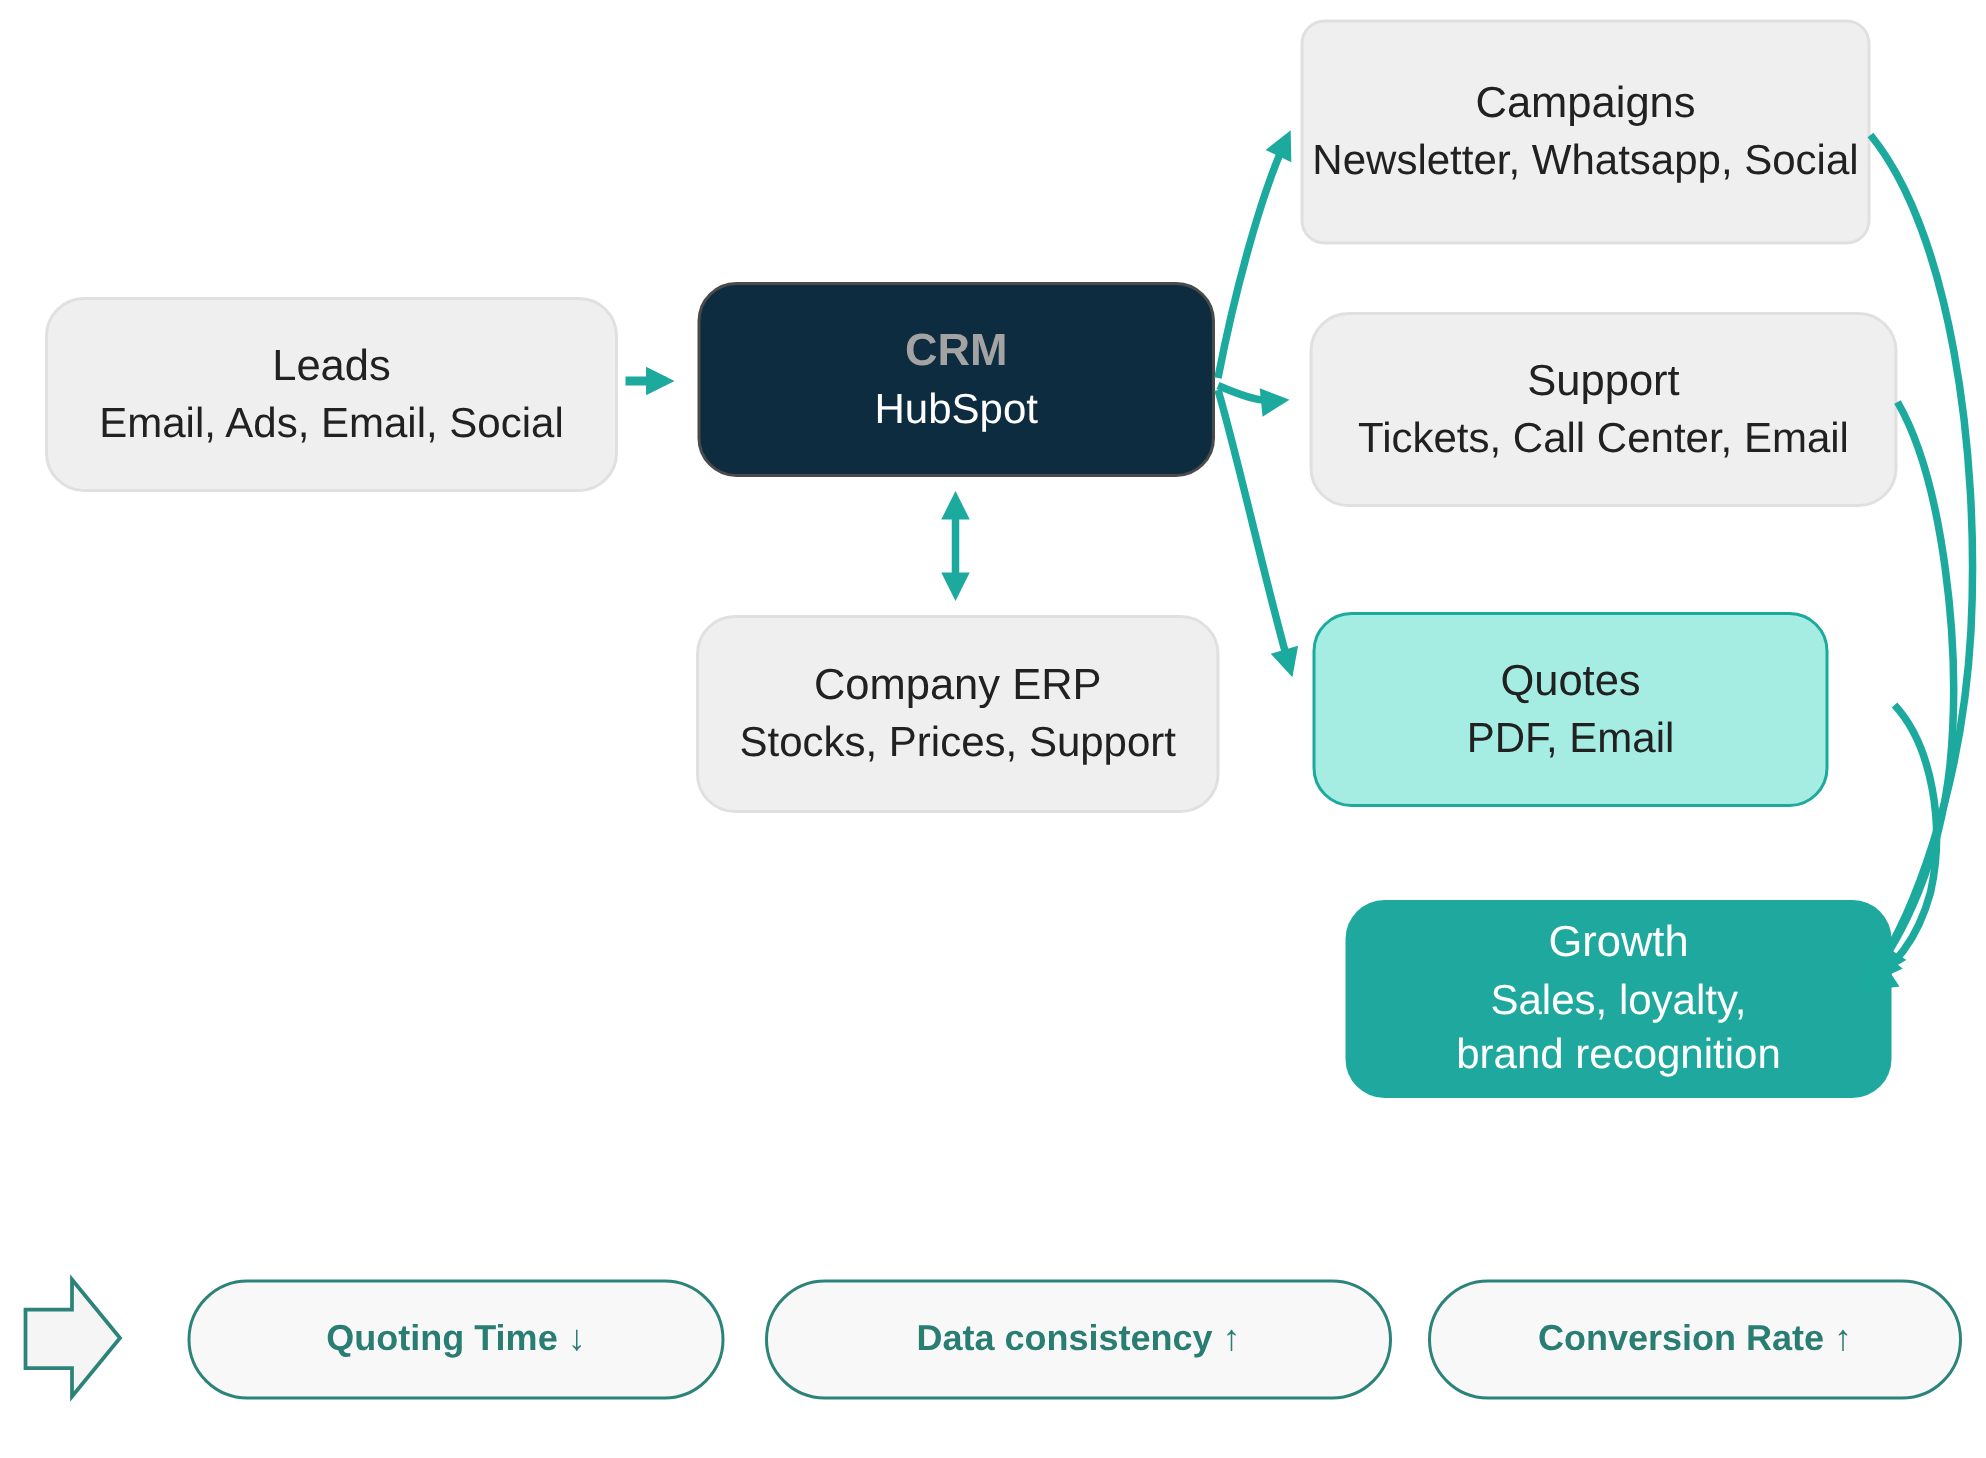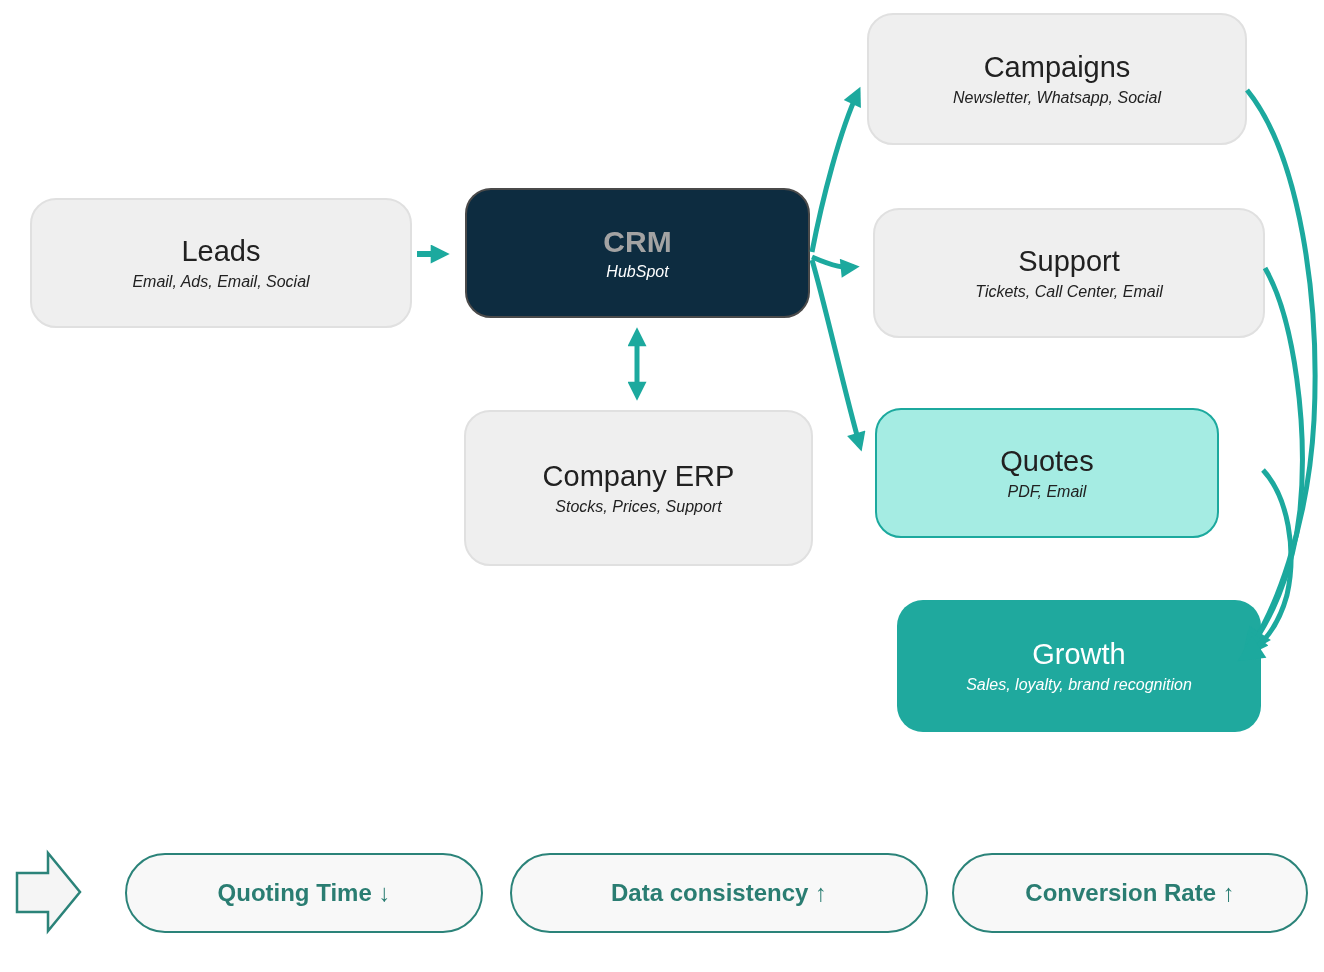--- a/index.html
+++ b/index.html
@@ -7,37 +7,37 @@
     --kpi-border:#2B8379; --kpi-text:#2A7D72; --box-gray:#EFEFEF; --box-border:#E0E0E0;
     --text-dark:#212121;
   }
   html,body{margin:0;padding:0;background:#ffffff;}
   body{font-family:"Liberation Sans", sans-serif;}
   .canvas{position:relative;width:1324px;height:972px;background:#fff;overflow:hidden;}
 
   .node{position:absolute;border-radius:26px;display:flex;flex-direction:column;
         align-items:center;justify-content:center;text-align:center;box-sizing:border-box;}
   .node .title{font-size:29px;color:var(--text-dark);line-height:1.25;}
-  .node .subtitle{font-size:16px;font-style:italic;color:var(--text-dark);line-height:1.3;margin-top:2px;}
+  .node .subtitle{font-size:28px;color:var(--text-dark);line-height:1.3;margin-top:2px;}
 
   .node-gray{background:var(--box-gray);border:2px solid var(--box-border);}
   .node-navy{background:var(--navy);border:2px solid #4A4A4A;}
   .node-navy .title{color:#a3a3a3;font-weight:bold;font-size:30px;}
   .node-navy .subtitle{color:#fff;}
   .node-mint{background:var(--mint);border:2px solid var(--accent-teal);}
   .node-growth{background:var(--growth-teal);border:none;}
   .node-growth .title{color:#fff;}
   .node-growth .subtitle{color:#fff;max-width:250px;}
 
   #leads{left:30px;top:198px;width:382px;height:130px;}
   #crm{left:465px;top:188px;width:345px;height:130px;}
-  #campaigns{left:867px;top:13px;width:380px;height:132px;}
+  #campaigns{left:867px;top:13px;width:380px;height:150px;border-radius:16px;}
   #support{left:873px;top:208px;width:392px;height:130px;}
   #quotes{left:875px;top:408px;width:344px;height:130px;}
-  #erp{left:464px;top:410px;width:349px;height:156px;}
+  #erp{left:464px;top:410px;width:349px;height:132px;}
   #growth{left:897px;top:600px;width:364px;height:132px;}
 
   .overlay{position:absolute;left:0;top:0;width:1324px;height:972px;pointer-events:none;}
   .edge{fill:none;stroke:var(--accent-teal);stroke-width:5;}
   .edge-thick{stroke-width:6;}
   .arrowfill{fill:var(--accent-teal);}
   .block-arrow{fill:#F5F5F5;stroke:var(--kpi-border);stroke-width:2.5;stroke-linejoin:miter;}
 
   .kpi{position:absolute;top:853px;height:80px;border-radius:42px;box-sizing:border-box;
        background:#F8F8F8;border:2.5px solid var(--kpi-border);display:flex;align-items:center;

